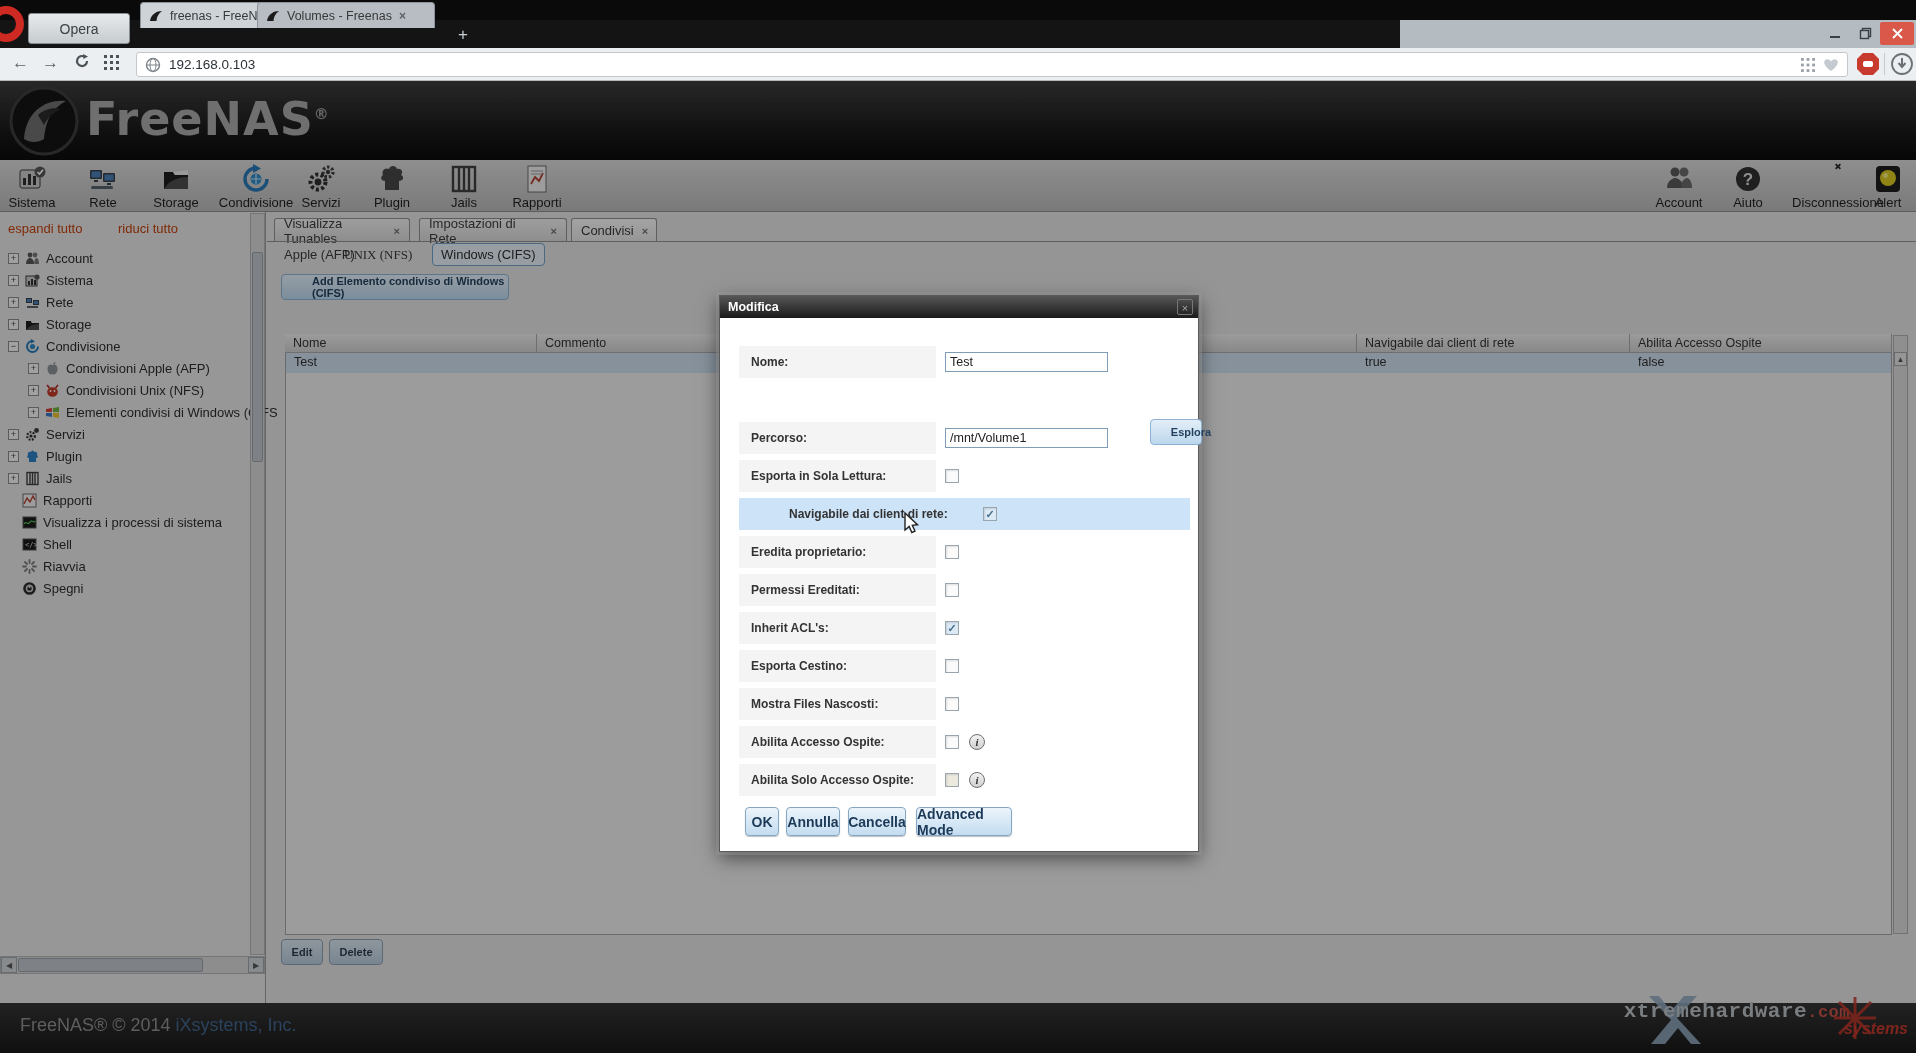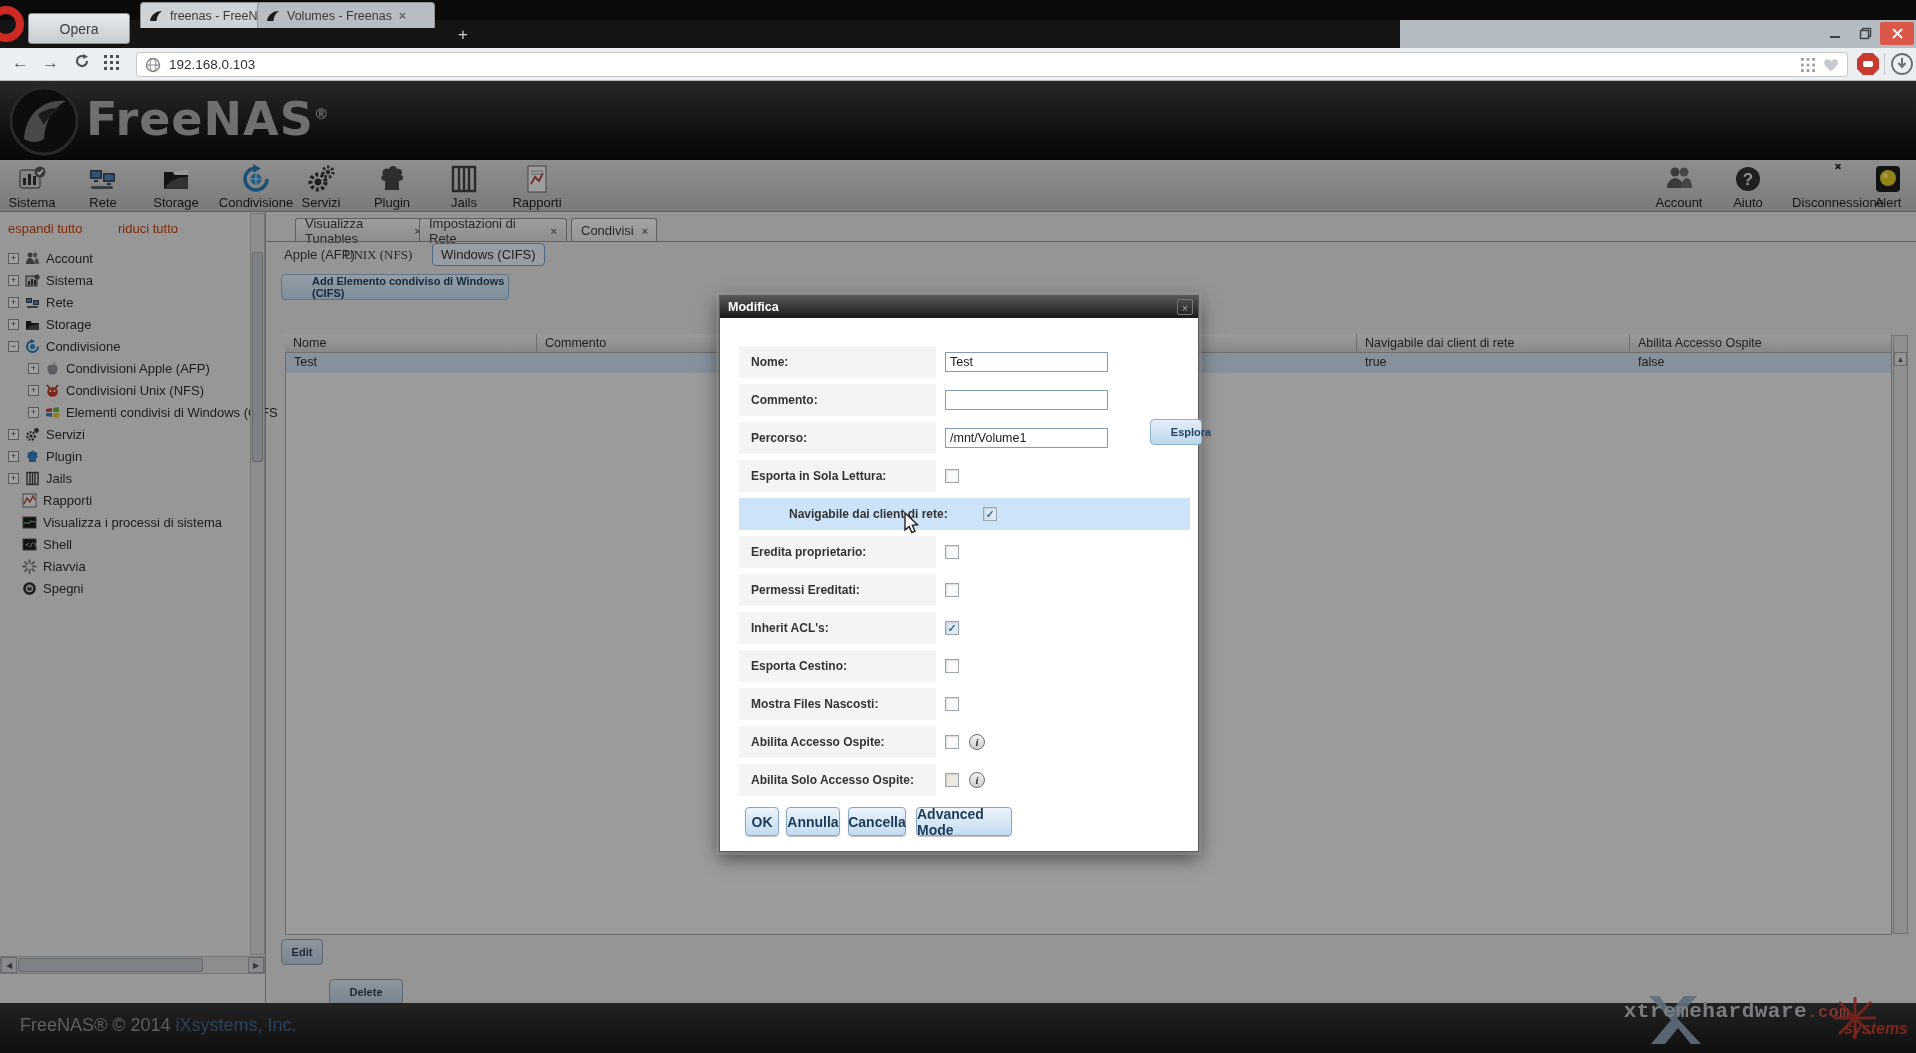--- a/index.html
+++ b/index.html
@@ -507,21 +507,21 @@
     <span>Spegni</span>
   </div>
 
   <div class="abs sbtrack" style="left:250px; top:213px; width:15px; height:742px;"></div>
   <div class="abs sbthumb" style="left:252px; top:252px; width:11px; height:210px;"></div>
   <div class="abs sbtrack" style="left:0px; top:956px; width:265px; height:18px;"></div>
   <div class="abs sbarrow" style="left:1px; top:957px; width:16px; height:16px; line-height:15px;">◀</div>
   <div class="abs sbarrow" style="left:248px; top:957px; width:16px; height:16px; line-height:15px;">▶</div>
   <div class="abs sbthumb" style="left:18px; top:958px; width:185px; height:14px;"></div>
 
-  <div class="ctab" style="left:295px; width:136px;">
+  <div class="ctab" style="left:274px; width:136px;">
     <span>Visualizza Tunables</span>
     <span class="tclose2">×</span>
   </div>
   <div class="ctab" style="left:419px; width:148px;">
     <span>Impostazioni di Rete</span>
     <span class="tclose2">×</span>
   </div>
   <div class="ctab active" style="left:571px; width:86px;">
     <span>Condivisi</span>
     <span class="tclose2">×</span>
@@ -545,21 +545,21 @@
   <div class="gr" style="left:286px; width:251px;">Test</div>
   <div class="gr" style="left:537px; width:268px;"></div>
   <div class="gr" style="left:805px; width:552px;"></div>
   <div class="gr" style="left:1357px; width:273px;">true</div>
   <div class="gr" style="left:1630px; width:261px;">false</div>
 
   <div class="abs" id="gridsb"></div>
   <div class="abs sbarrow" style="left:1894px; top:352px; width:13px; height:14px; background:#e2e2e2;">▲</div>
 
   <div class="abs graybtn" style="left:281px; top:939px; width:42px; height:26px;">Edit</div>
-  <div class="abs graybtn" style="left:329px; top:939px; width:74px; height:26px;margin-top:40px;">Delete</div>
+  <div class="abs graybtn" style="left:329px; top:939px; width:54px; height:26px;">Delete</div>
 
   <div class="abs" id="footer"></div>
   <div class="abs" id="copyright">
     <span>FreeNAS® © 2014 </span><a href="#">iXsystems, Inc.</a>
   </div>
   <svg class="abs" style="left:1645px; top:992px;" width="58" height="55" viewBox="0 0 58 55">
     <path d="M4 4 L26 28 L6 52 L20 52 L33 36 L46 52 L56 52 L32 26 L52 4 L39 4 L26 19 L14 4 Z" fill="#8fa9bd" opacity="0.9"></path>
   </svg>
   <div class="abs" id="wm-main">
     <span>xtremehardware</span><span id="wm-suffix">.com</span>
@@ -579,26 +579,20 @@
   <div class="abs" id="dialog">
     <div id="dlg-title">Modifica</div>
     <div id="dlg-close">×</div>
 
     <div class="drow" style="top:50px;">
       <div class="dlabel">Nome:</div>
       <div class="dctrl">
           <input class="dinput" value="Test" style="">
         </div>
     </div>
-    <div class="drow" style="top:88px;">
-      <div class="dlabel">Commento:</div>
-      <div class="dctrl">
-          <input class="dinput" value="" style="">
-        </div>
-    </div>
     <div class="drow" style="top:126px;">
       <div class="dlabel">Percorso:</div>
       <div class="dctrl">
           <input class="dinput" value="/mnt/Volume1" style="">
         </div>
       <div class="bluebtn" id="esplora">Esplora</div>
     </div>
     <div class="drow" style="top:164px;">
       <div class="dlabel">Esporta in Sola Lettura:</div>
       <div class="dctrl">

